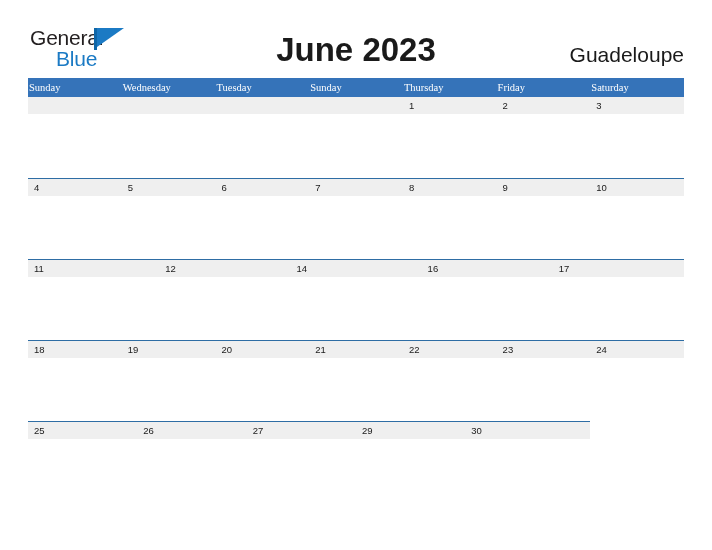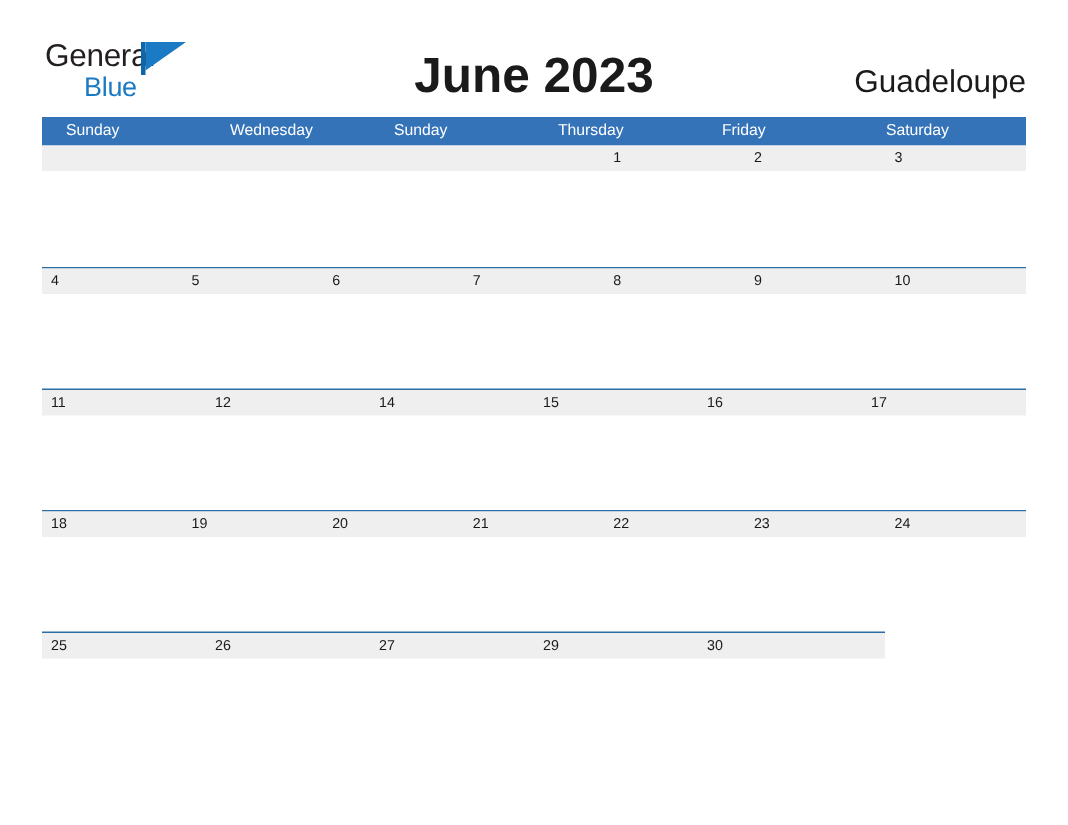--- a/index.html
+++ b/index.html
@@ -42,21 +42,21 @@
     font-size: 21px;
     color: #231f20;
     letter-spacing: -0.2px;
     line-height: 23px;
     white-space: nowrap;
   }
   .logo-blue {
     position: absolute;
     left: 26px;
     top: 21px;
-    font-size: 18px;
+    font-size: 21px;
     color: #1b7ac4;
     letter-spacing: -0.2px;
     line-height: 23px;
     white-space: nowrap;
   }
   .logo-flag {
     position: absolute;
     left: 64px;
     top: 2px;
     width: 30px;
@@ -109,26 +109,27 @@
   }
   .weekdays {
     display: flex;
     width: 100%;
     background: #3573b9;
     height: 19px;
   }
   .weekday {
     flex: 1 1 0;
     box-sizing: border-box;
-    padding-left: 16px;
+    padding-left: 1px;
     font-size: 10.5px;
     color: #ffffff;
     line-height: 19px;
     white-space: nowrap;
     overflow: hidden;
+    font-family: Liberation Serif, serif;
   }
 
   .week {
     position: relative;
     width: 100%;
     height: 81px;
   }
   .week .rule {
     position: absolute;
     left: 0;
@@ -184,20 +185,21 @@
 
     <div class="region">Guadeloupe</div>
 
   </div>
 
   <div class="calendar">
 
     <div class="weekdays">
       <div class="weekday">Sunday</div>
       <div class="weekday">Wednesday</div>
+      <div class="weekday">Tuesday</div>
       <div class="weekday">Sunday</div>
       <div class="weekday">Thursday</div>
       <div class="weekday">Friday</div>
       <div class="weekday">Saturday</div>
     </div>
 
     <div class="week first">
 
       <div class="strip" style="width: 100%;"></div>
       <div class="cells">
@@ -225,21 +227,20 @@
       </div>
     </div>
 
     <div class="week">
       <div class="rule" style="width: 100%;"></div>
       <div class="strip" style="width: 100%;"></div>
       <div class="cells">
         <div class="daycell">11</div>
         <div class="daycell">12</div>
         <div class="daycell">14</div>
-        <div class="daycell">15</div>
         <div class="daycell">16</div>
         <div class="daycell">17</div>
       </div>
     </div>
 
     <div class="week">
       <div class="rule" style="width: 100%;"></div>
       <div class="strip" style="width: 100%;"></div>
       <div class="cells">
         <div class="daycell">18</div>

